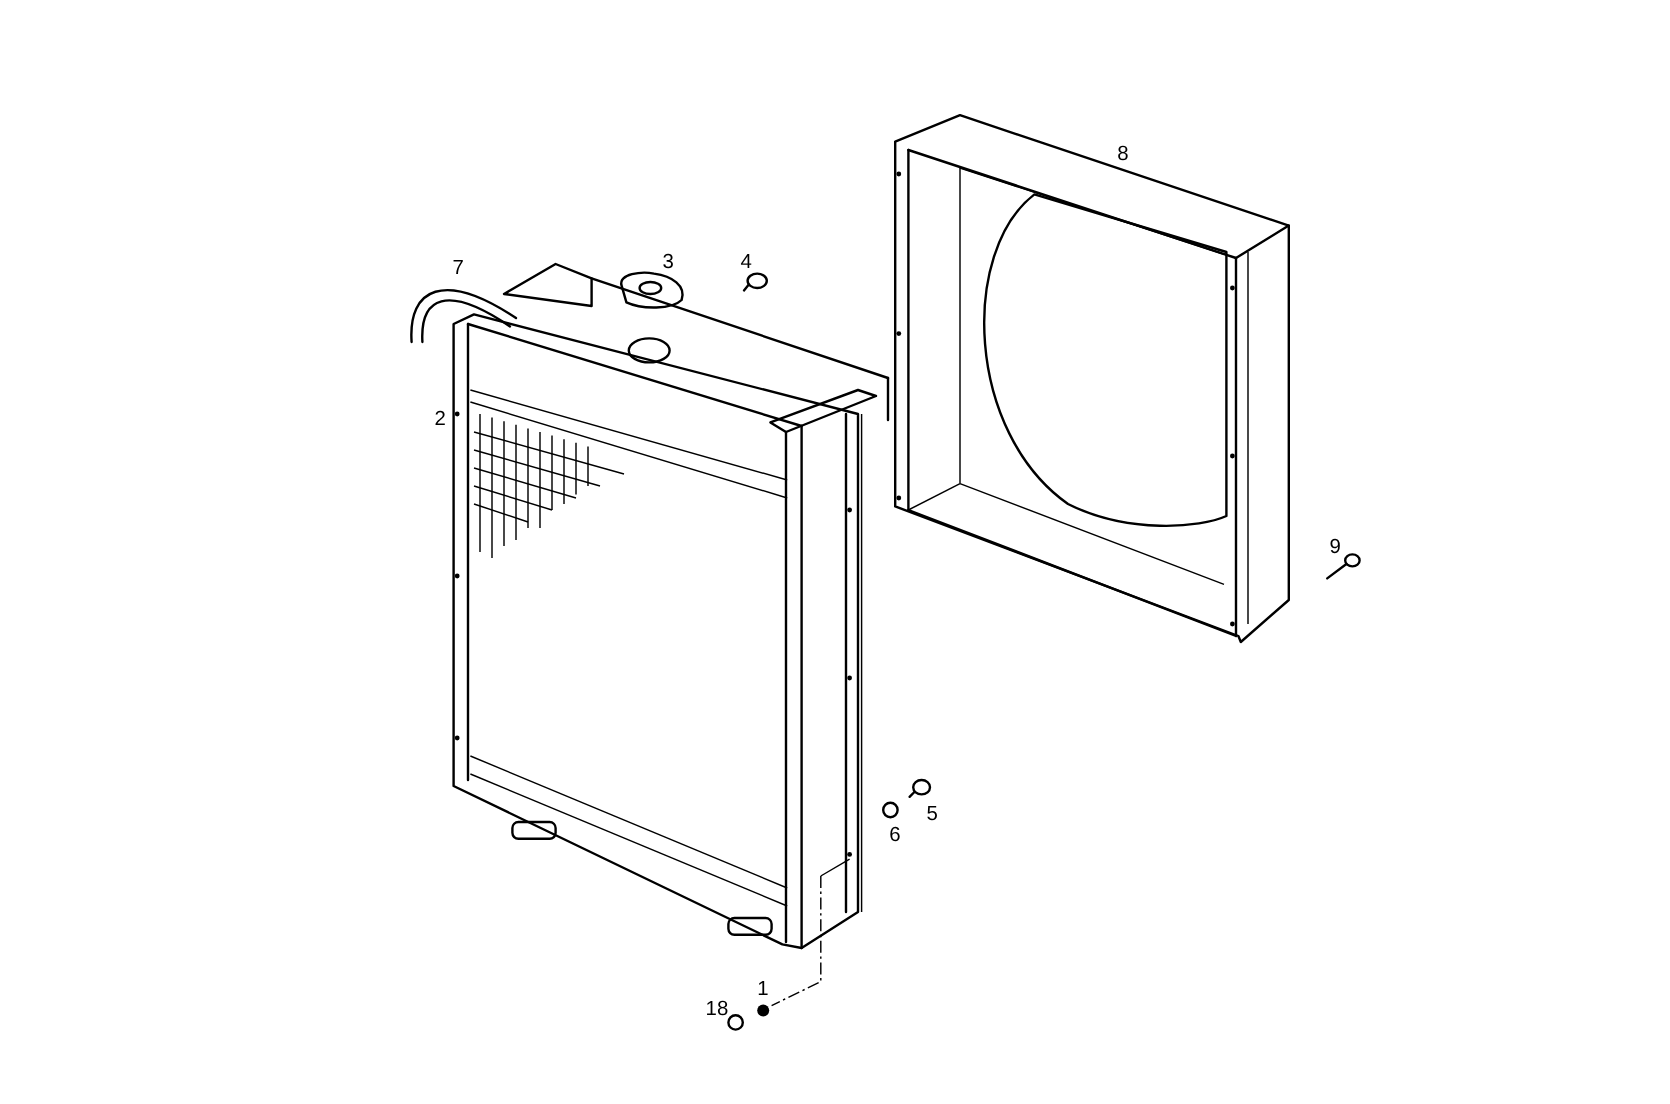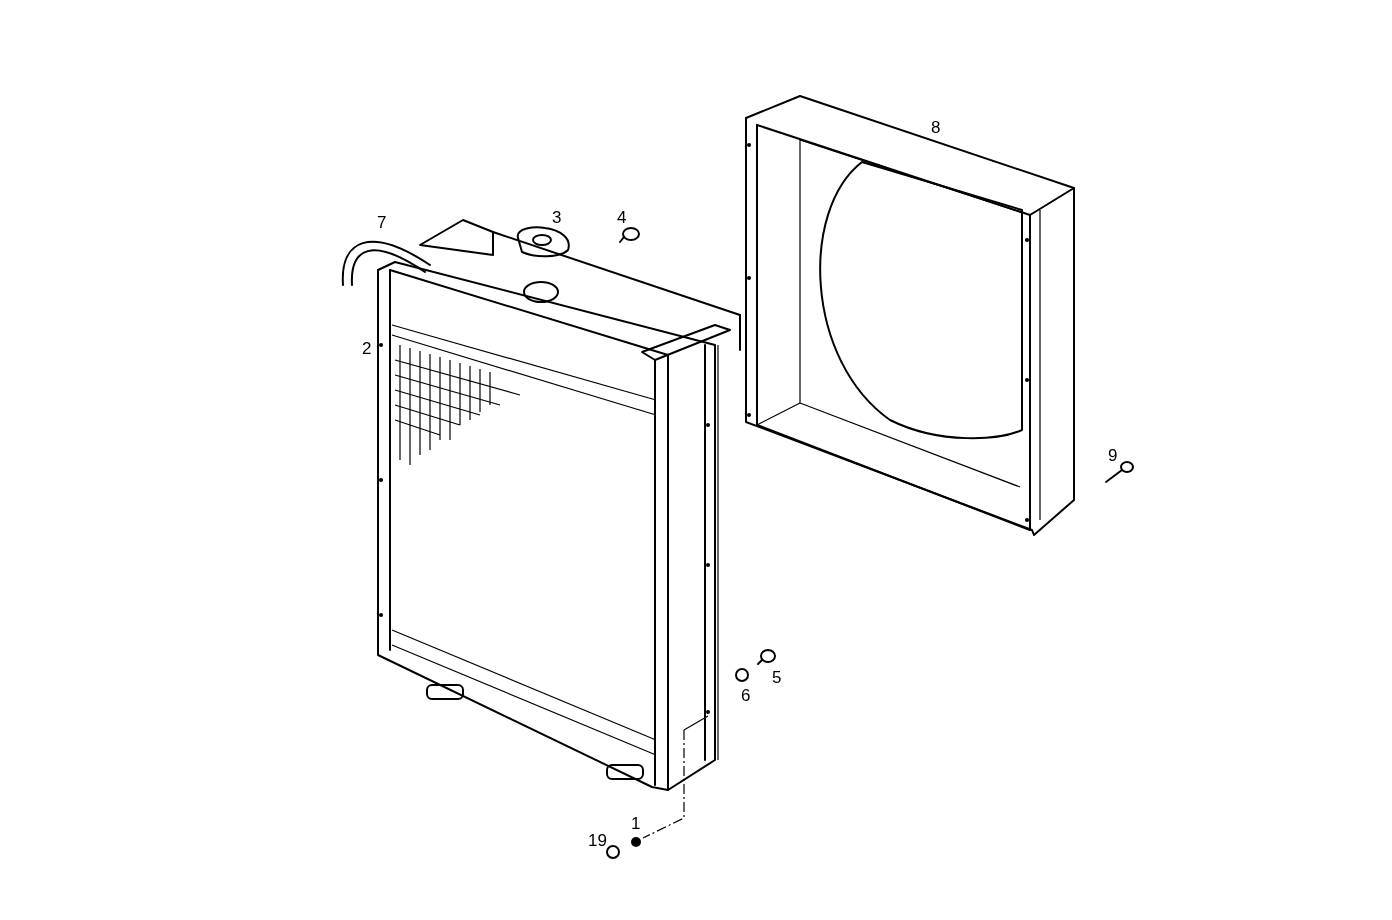--- a/index.html
+++ b/index.html
@@ -112,13 +112,13 @@
 
 <div class="lbl" style="left:631px;top:815px;">1</div>
 <div class="lbl" style="left:362px;top:340px;">2</div>
 <div class="lbl" style="left:552px;top:209px;">3</div>
 <div class="lbl" style="left:617px;top:209px;">4</div>
 <div class="lbl" style="left:772px;top:669px;">5</div>
 <div class="lbl" style="left:741px;top:687px;">6</div>
 <div class="lbl" style="left:377px;top:214px;">7</div>
 <div class="lbl" style="left:931px;top:119px;">8</div>
 <div class="lbl" style="left:1108px;top:447px;">9</div>
-<div class="lbl" style="left:588px;top:832px;">19</div>
+<div class="lbl" style="left:588px;top:832px;">18</div>
 
 </body></html>

